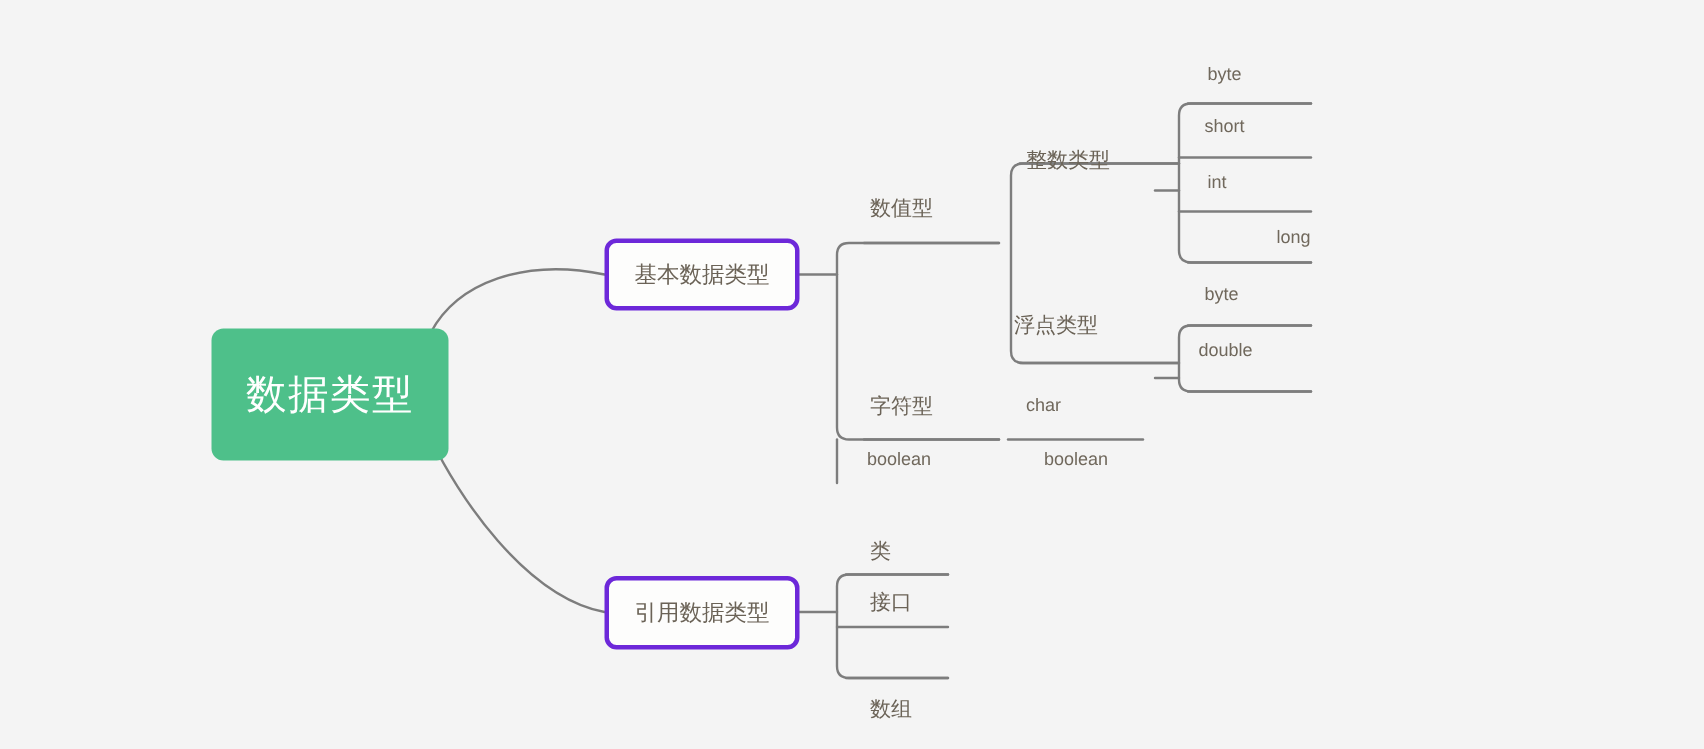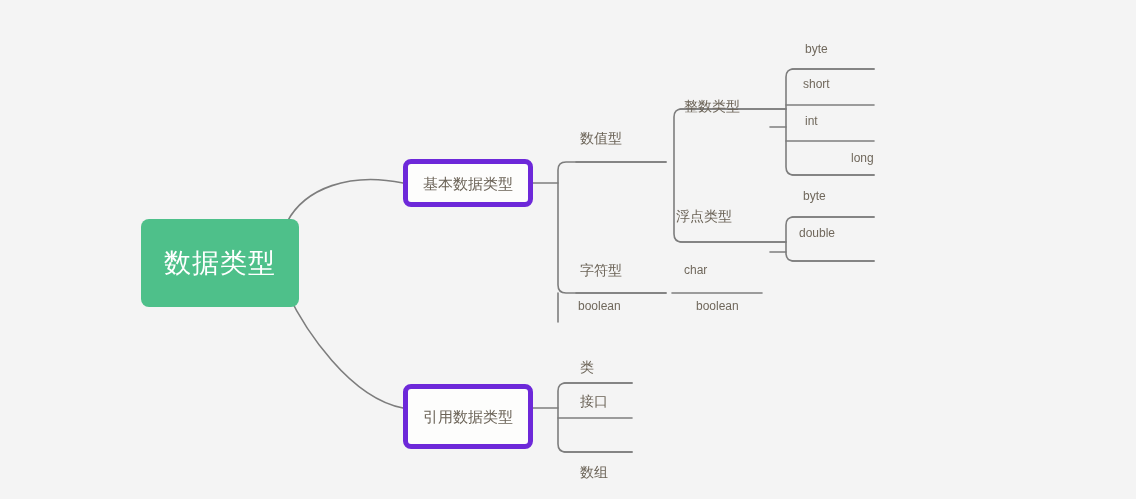--- a/index.html
+++ b/index.html
@@ -48,35 +48,35 @@
     font-size: 27px;
     letter-spacing: 1px;
     line-height: 1;
     white-space: nowrap;
   }
 
   
   .box-node {
     position: absolute;
     background: #fdfdfc;
-    border: 5px solid #6d28d9;
+    border: 3px solid #6d28d9;
     border-radius: 8px;
     display: flex;
     align-items: center;
     justify-content: center;
     box-sizing: border-box;
   }
   .box-node .label {
     color: #6b6357;
     font-size: 15px;
     white-space: nowrap;
     line-height: 1;
   }
   #node-basic  { left: 403px; top: 159px; width: 130px; height: 48px; }
-  #node-ref    { left: 403px; top: 384px; width: 130px; height: 65px; }
+  #node-ref    { left: 403px; top: 384px; width: 130px; height: 49px; }
 
   
   .u-node {
     position: absolute;
     white-space: nowrap;
     line-height: 1;
     color: #6b6357;
   }
   .u-node.cjk { font-size: 14px; }
   .u-node.latin { font-size: 12px; color: #70685c; }

